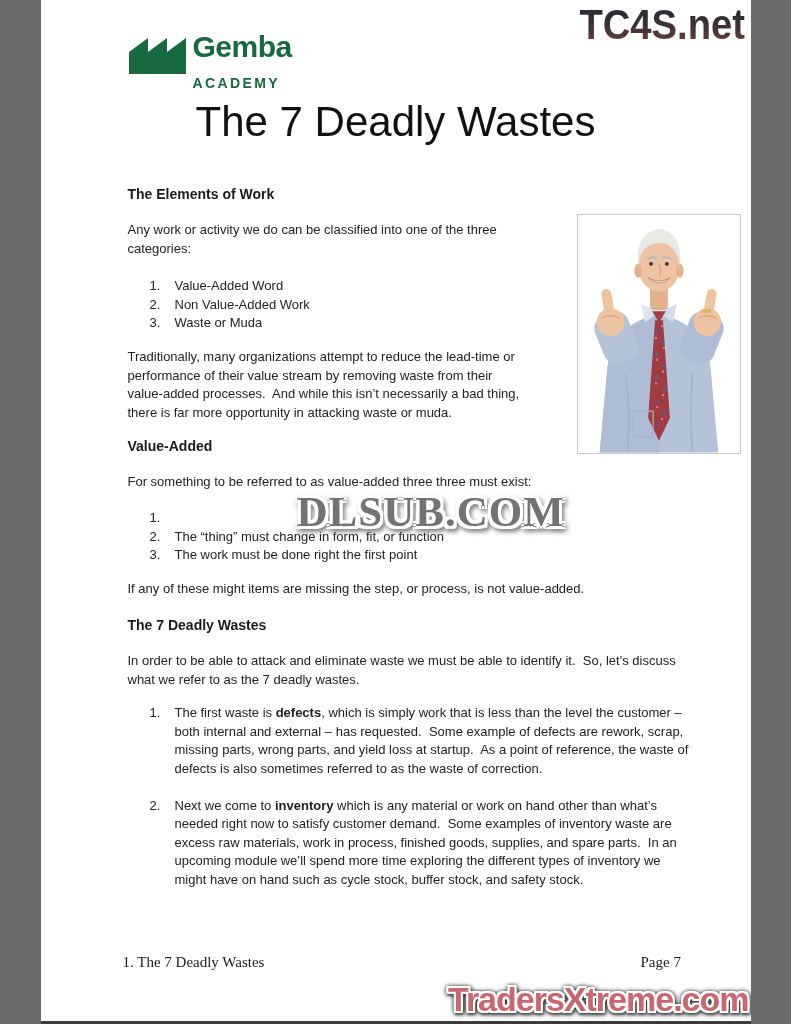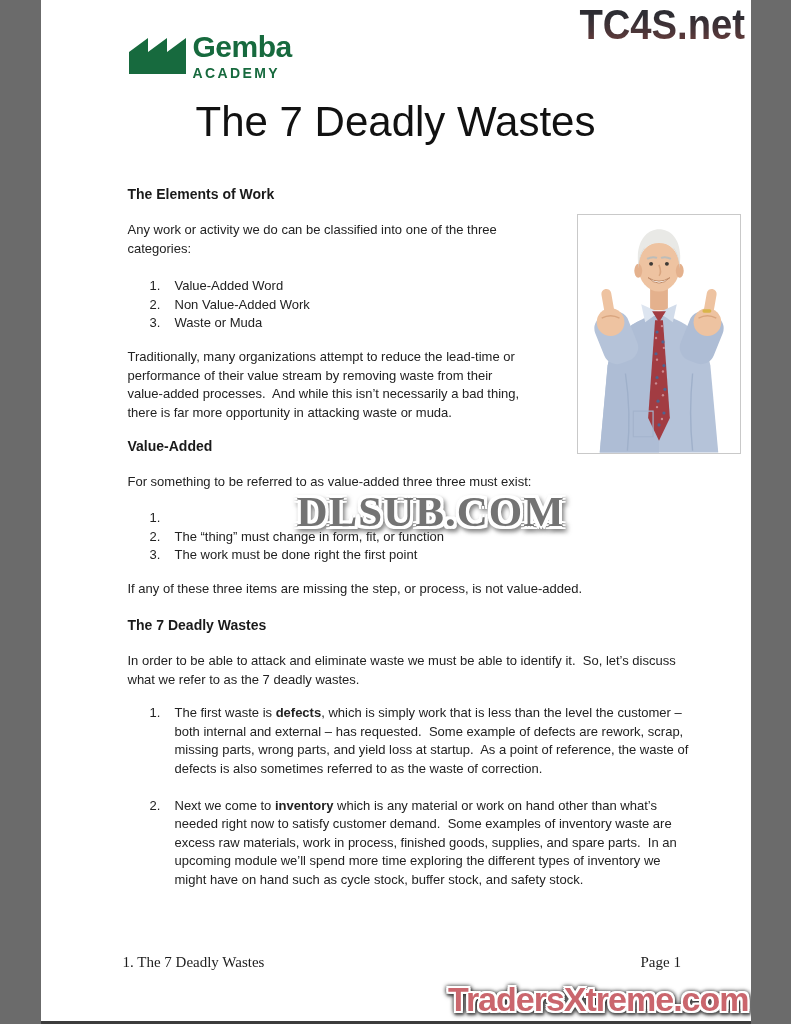--- a/index.html
+++ b/index.html
@@ -10,21 +10,21 @@
     background:#ffffff;
     overflow:hidden;
     font-family:"Liberation Sans", sans-serif;
     color:#222;
   }
   
   .logo{position:absolute;left:88px;top:32px;display:flex;align-items:flex-start;gap:7px;}
   .logo svg{display:block;}
   .logo-text{display:flex;flex-direction:column;line-height:1;}
   .logo-name{font-size:30px;font-weight:700;color:#176a3e;letter-spacing:-0.5px;}
-  .logo-sub{font-size:14px;font-weight:700;color:#176a3e;letter-spacing:2.4px;margin-top:4px;}
+  .logo-sub{font-size:14px;font-weight:700;color:#176a3e;letter-spacing:2.4px;margin-top:14px;}
   
   .wm-tc4s{
     position:absolute;top:0px;right:5px;
     font-size:39px;font-weight:700;letter-spacing:0px;
     transform:scale(0.98,1.1);transform-origin:right top;
     color:#473a3a;
   }
   @supports ((-webkit-background-clip: text) or (background-clip: text)){
     .wm-tc4s{
       background:linear-gradient(#2d2d33 30%, #4a3538 65%, #74403c 95%);
@@ -226,21 +226,21 @@
       <div class="lrow">
           <span class="num">2.</span>
           <span class="ltext">The “thing” must change in form, fit, or function</span>
         </div>
       <div class="lrow">
           <span class="num">3.</span>
           <span class="ltext">The work must be done right the first point</span>
         </div>
     </div>
 
-    <p class="blk para" style="top:580px;">If any of these three items are missing the step, or process, is not value-added.</p>
+    <p class="blk para" style="top:580px;">If any of these might items are missing the step, or process, is not value-added.</p>
 
     <div class="blk hd" style="top:616px;">The 7 Deadly Wastes</div>
 
     <p class="blk para" style="top:652px;">In order to be able to attack and eliminate waste we must be able to identify it.  So, let’s discuss
 what we refer to as the 7 deadly wastes.</p>
 
     <div class="blk list" style="top:704px;width:620px;">
       <div class="lrow">
           <span class="num">1.</span>
           <span class="wtext"><span>The first waste is </span><b>defects</b><span>, which is simply work that is less than the level the customer –
@@ -256,18 +256,18 @@
 upcoming module we’ll spend more time exploring the different types of inventory we
 might have on hand such as cycle stock, buffer stock, and safety stock.</span></span>
         </div>
     </div>
 
   </div>
 
   <div class="wm-dlsub">DLSUB.COM</div>
 
   <div class="footer-left">1. The 7 Deadly Wastes</div>
-  <div class="footer-right">Page 1</div>
+  <div class="footer-right">Page 7</div>
 
   <div class="wm-traders">TradersXtreme.com</div>
   <div class="bottom-line"></div>
 
 </div>
 
 </body></html>

